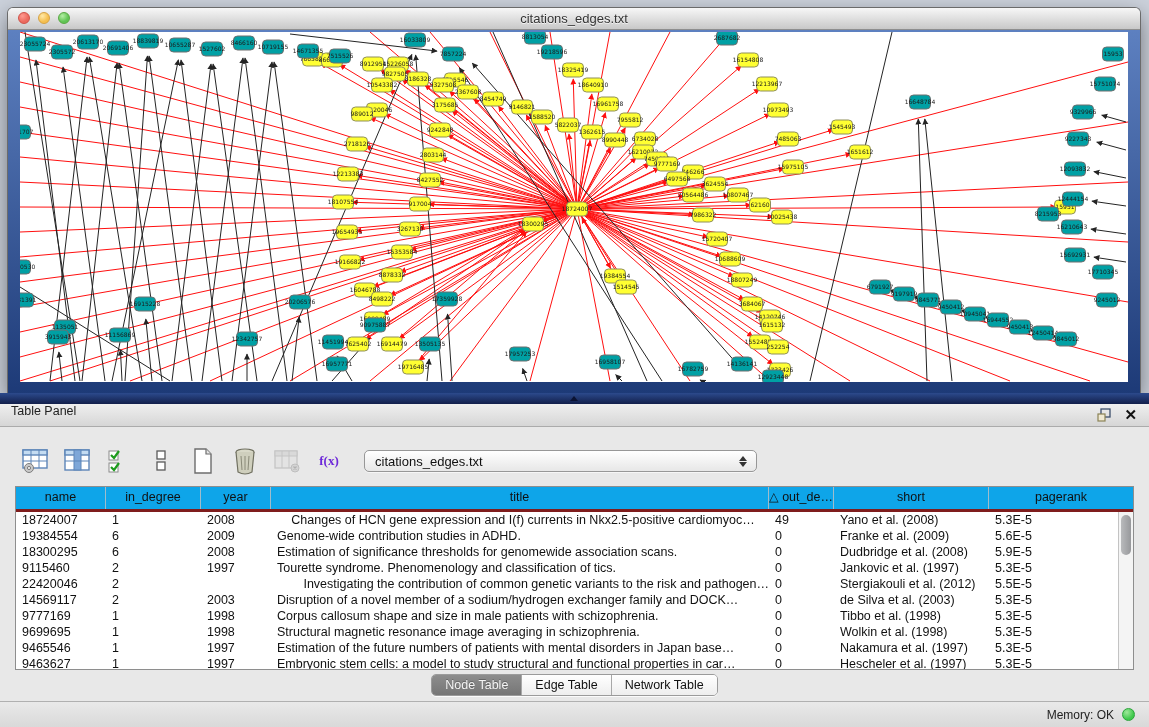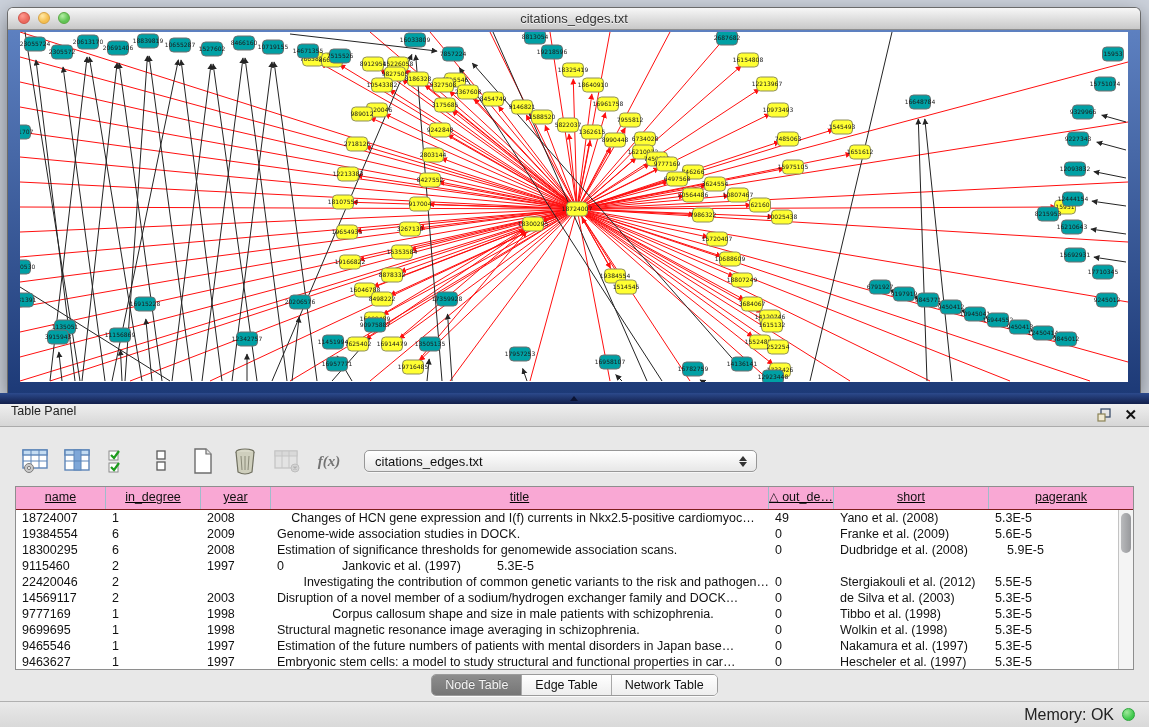--- a/index.html
+++ b/index.html
@@ -50,58 +50,58 @@
   
   .table-panel{position:absolute;left:0;top:404px;width:1149px;height:297px;background:#e8e8e8;}
   .panel-titlebar{height:22px;background:linear-gradient(#efefef,#d6d6d6);
     border-bottom:1px solid #ababab;display:flex;gap:11px;}
   .panel-title{font-size:12.5px;color:#222;padding-left:11px;flex:1;}
   .panel-actions{display:flex;align-items:center;gap:12px;padding-right:12px;}
   .float-icon svg{display:block;}
   .panel-close{font-size:15px;font-weight:bold;color:#111;line-height:14px;cursor:default;}
   .toolbar{position:absolute;left:0;top:36px;width:100%;height:42px;display:flex;align-items:center;padding-left:20px;box-sizing:border-box;gap:12px;}
   .tbtn{width:30px;height:30px;display:flex;align-items:center;justify-content:center;}
-  .fx-label{font-size:15px;color:#737373;font-style:italic;font-family:"Liberation Serif",serif;font-weight:bold;}
+  .fx-label{font-size:13px;color:#6d28d9;font-family:"Liberation Serif",serif;font-weight:bold;}
   .dropdown{
     margin-left:8px;width:393px;height:22px;border-radius:5px;
     border:1px solid #979797;background:linear-gradient(#ffffff,#e7e7e7);
     display:flex;align-items:center;box-sizing:border-box;
     box-shadow:0 1px 0 rgba(255,255,255,.6);
   }
   .dropdown .val{flex:1;font-size:13px;color:#111;padding-left:10px;}
   .dropdown .arrows{width:18px;display:flex;flex-direction:column;align-items:center;gap:1px;padding-right:4px;}
   .dropdown .arrows i{width:0;height:0;border-left:4px solid transparent;border-right:4px solid transparent;}
   .dropdown .arrows i.up{border-bottom:5px solid #333;}
   .dropdown .arrows i.down{border-top:5px solid #333;}
   .tablewrap{
     position:absolute;left:15px;top:82px;width:1119px;height:184px;
     border:1px solid #8e8e8e;background:#fff;box-sizing:border-box;display:flex;flex-direction:column;
   }
-  .thead{display:flex;height:22px;background:#f9a8d4;border-bottom:1px solid #7f1d1d;flex:0 0 auto;text-decoration:underline;}
+  .thead{display:flex;height:22px;background:#0ea5e9;border-bottom:3px solid #7f1d1d;flex:0 0 auto;}
   .th{box-sizing:border-box;border-right:1px solid #9fbccb;font-size:12.5px;color:#111;
       text-align:center;line-height:21px;overflow:hidden;white-space:nowrap;}
   .th:last-child{border-right:none;}
   .tbody{flex:1;display:flex;flex-direction:column;overflow:hidden;position:relative;}
   .tr{display:flex;height:16px;flex:0 0 auto;}
   .td{box-sizing:border-box;font-size:12.5px;color:#111;line-height:16px;white-space:nowrap;overflow:hidden;padding-left:6px;}
   .vscroll{position:absolute;right:0;top:0;width:15px;height:100%;background:#f4f4f4;border-left:1px solid #c3c3c3;box-sizing:border-box;}
   .vthumb{position:absolute;left:2px;top:3px;width:10px;height:40px;border-radius:6px;
     background:linear-gradient(90deg,#b9babc,#97989b);}
   .tabsrow{position:absolute;left:0;top:270px;width:100%;display:flex;justify-content:center;}
   .segmented{display:flex;border:1px solid #9b9b9b;border-radius:5px;overflow:hidden;
     box-shadow:0 1px 0 rgba(255,255,255,.8);}
   .seg{padding:2px 13px;font-size:12.5px;line-height:16px;background:linear-gradient(#ffffff,#eeeeee);
     color:#111;border-right:1px solid #a8a8a8;}
   .seg:last-child{border-right:none;}
   .seg.sel{background:linear-gradient(#8d8d8d,#767676);color:#f4f4f4;text-shadow:0 -1px 0 rgba(0,0,0,.25);}
   
   .statusbar{position:absolute;left:0;top:701px;width:1149px;height:26px;
     background:linear-gradient(#e9e9e9,#d9d9d9);border-top:1px solid #b0b0b0;box-sizing:border-box;
     display:flex;align-items:center;justify-content:flex-end;gap:8px;padding-right:14px;}
-  .mem-label{font-size:16px;color:#222;}
+  .mem-label{font-size:12px;color:#222;}
   .mem-dot{width:13px;height:13px;border-radius:50%;box-sizing:border-box;
     background:radial-gradient(circle at 35% 30%,#9fe89a,#3fc94c 65%);border:1px solid #2aa43a;}
 </style>
 </head>
 <body>
 
 <div class="net-window">
   <div class="titlebar">
     <div class="traffic">
       <div class="light red"></div>
@@ -929,38 +929,39 @@
           <div class="td" style="width: 70px;">2008</div>
           <div class="td" style="width: 498px; text-align: center;">Changes of HCN gene expression and I(f) currents in Nkx2.5-positive cardiomyoc…</div>
           <div class="td" style="width: 65px;">49</div>
           <div class="td" style="width: 155px;">Yano et al. (2008)</div>
           <div class="td" style="flex: 1 1 0%;">5.3E-5</div>
         </div>
         <div class="tr">
           <div class="td" style="width: 90px;">19384554</div>
           <div class="td" style="width: 95px;">6</div>
           <div class="td" style="width: 70px;">2009</div>
-          <div class="td" style="width: 498px;">Genome-wide association studies in DOCK.</div>
+          <div class="td" style="width: 498px;">Genome-wide contribution studies in ADHD.</div>
           <div class="td" style="width: 65px;">0</div>
           <div class="td" style="width: 155px;">Franke et al. (2009)</div>
           <div class="td" style="flex: 1 1 0%;">5.6E-5</div>
         </div>
         <div class="tr">
           <div class="td" style="width: 90px;">18300295</div>
           <div class="td" style="width: 95px;">6</div>
           <div class="td" style="width: 70px;">2008</div>
           <div class="td" style="width: 498px;">Estimation of significance thresholds for genomewide association scans.</div>
           <div class="td" style="width: 65px;">0</div>
           <div class="td" style="width: 155px;">Dudbridge et al. (2008)</div>
-          <div class="td" style="flex: 1 1 0%; margin-left: 12px;">5.9E-5</div>
+          <div class="td" style="flex: 1 1 0%;">5.9E-5</div>
         </div>
         <div class="tr">
           <div class="td" style="width: 90px;">9115460</div>
           <div class="td" style="width: 95px;">2</div>
           <div class="td" style="width: 70px;">1997</div>
+          <div class="td" style="width: 498px;">Tourette syndrome. Phenomenology and classification of tics.</div>
           <div class="td" style="width: 65px;">0</div>
           <div class="td" style="width: 155px;">Jankovic et al. (1997)</div>
           <div class="td" style="flex: 1 1 0%;">5.3E-5</div>
         </div>
         <div class="tr">
           <div class="td" style="width: 90px;">22420046</div>
           <div class="td" style="width: 95px;">2</div>
           <div class="td" style="width: 70px; margin-top: 17px;">2012</div>
           <div class="td" style="width: 498px; text-align: right;">Investigating the contribution of common genetic variants to the risk and pathogen…</div>
           <div class="td" style="width: 65px;">0</div>
@@ -973,21 +974,21 @@
           <div class="td" style="width: 70px;">2003</div>
           <div class="td" style="width: 498px;">Disruption of a novel member of a sodium/hydrogen exchanger family and DOCK…</div>
           <div class="td" style="width: 65px;">0</div>
           <div class="td" style="width: 155px;">de Silva et al. (2003)</div>
           <div class="td" style="flex: 1 1 0%;">5.3E-5</div>
         </div>
         <div class="tr">
           <div class="td" style="width: 90px;">9777169</div>
           <div class="td" style="width: 95px;">1</div>
           <div class="td" style="width: 70px;">1998</div>
-          <div class="td" style="width: 498px; text-align: center;">Corpus callosum shape and size in male patients with schizophrenia.</div>
+          <div class="td" style="width: 498px;">Corpus callosum shape and size in male patients with schizophrenia.</div>
           <div class="td" style="width: 65px;">0</div>
           <div class="td" style="width: 155px;">Tibbo et al. (1998)</div>
           <div class="td" style="flex: 1 1 0%;">5.3E-5</div>
         </div>
         <div class="tr">
           <div class="td" style="width: 90px;">9699695</div>
           <div class="td" style="width: 95px;">1</div>
           <div class="td" style="width: 70px;">1998</div>
           <div class="td" style="width: 498px;">Structural magnetic resonance image averaging in schizophrenia.</div>
           <div class="td" style="width: 65px;">0</div>

